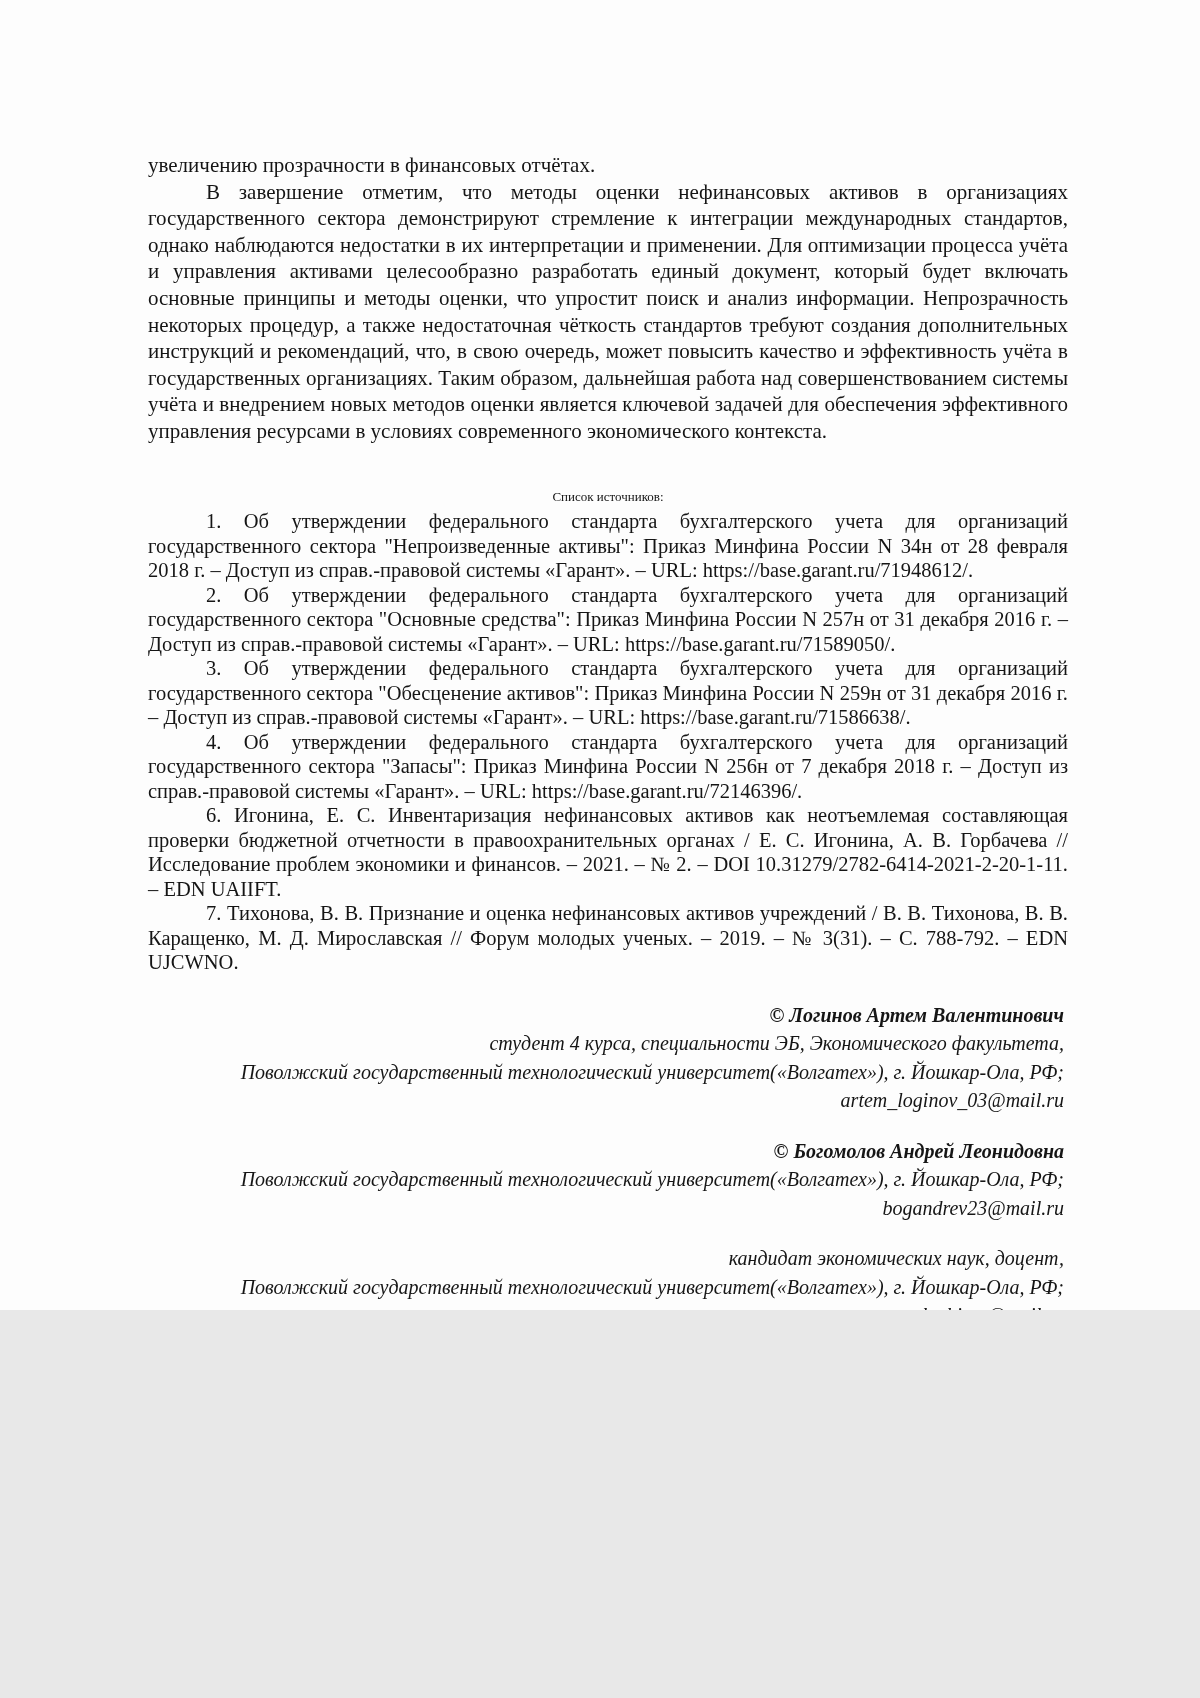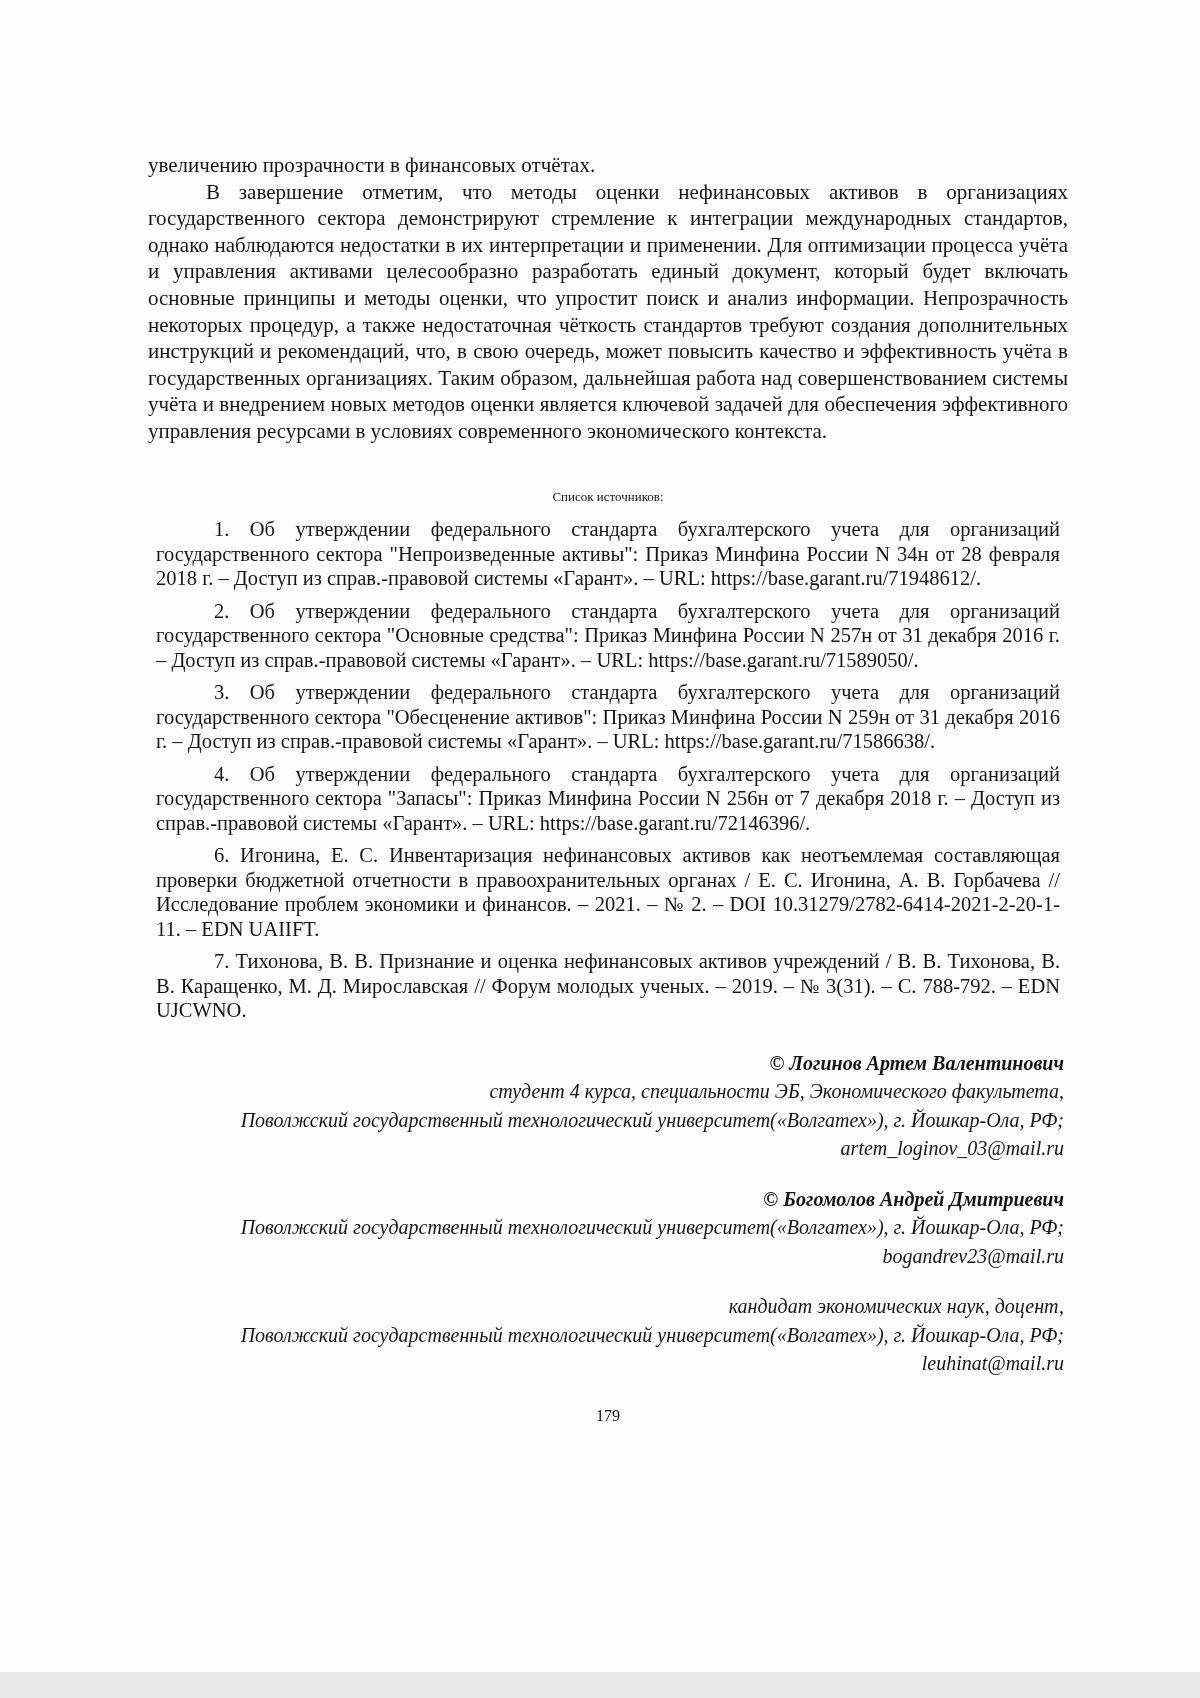--- a/index.html
+++ b/index.html
@@ -3,21 +3,21 @@
 <meta charset="utf-8">
 <style>
   html, body {
     margin: 0;
     padding: 0;
     background: #e8e8e8;
   }
   .page {
     position: relative;
     width: 1200px;
-    height: 1672px;
+    height: 1310px;
     background: #fdfdfd;
     font-family: "Liberation Serif", "DejaVu Serif", serif;
     color: #151515;
     overflow: hidden;
   }
   .content {
     position: absolute;
     left: 148px;
     top: 152px;
     width: 920px;
@@ -31,21 +31,21 @@
   }
   .indent { text-indent: 58px; }
   .sources-heading {
     margin: 40px 0 0 0;
     font-size: 13px;
     line-height: 24.5px;
     text-align: center;
     font-weight: normal;
   }
   .ref {
-    margin: 8px;
+    margin: 0;
     font-size: 20.5px;
     line-height: 24.5px;
     text-align: justify;
     hyphens: auto;
   }
   .author-block {
     margin-top: 26px;
     text-align: right;
     font-style: italic;
     font-size: 20px;
@@ -81,21 +81,21 @@
     <p class="ref indent" lang="ru">7. Тихонова, В. В. Признание и оценка нефинансовых активов учреждений / В. В. Тихонова, В. В. Каращенко, М. Д. Мирославская // Форум молодых ученых. – 2019. – № 3(31). – С. 788-792. – EDN UJCWNO.</p>
 
     <div class="author-block first">
       <p class="author-name">© Логинов Артем Валентинович</p>
       <p class="author-line">студент 4 курса, специальности ЭБ, Экономического факультета,</p>
       <p class="author-line">Поволжский государственный технологический университет(«Волгатех»), г. Йошкар-Ола, РФ;</p>
       <p class="author-line">artem_loginov_03@mail.ru</p>
     </div>
 
     <div class="author-block">
-      <p class="author-name">© Богомолов Андрей Дмитриевич</p>
+      <p class="author-name">© Богомолов Андрей Леонидовна</p>
       <p class="author-line">Поволжский государственный технологический университет(«Волгатех»), г. Йошкар-Ола, РФ;</p>
       <p class="author-line">bogandrev23@mail.ru</p>
     </div>
 
     <div class="author-block">
       <p class="author-line">кандидат экономических наук, доцент,</p>
       <p class="author-line">Поволжский государственный технологический университет(«Волгатех»), г. Йошкар-Ола, РФ;</p>
       <p class="author-line">leuhinat@mail.ru</p>
     </div>
 

